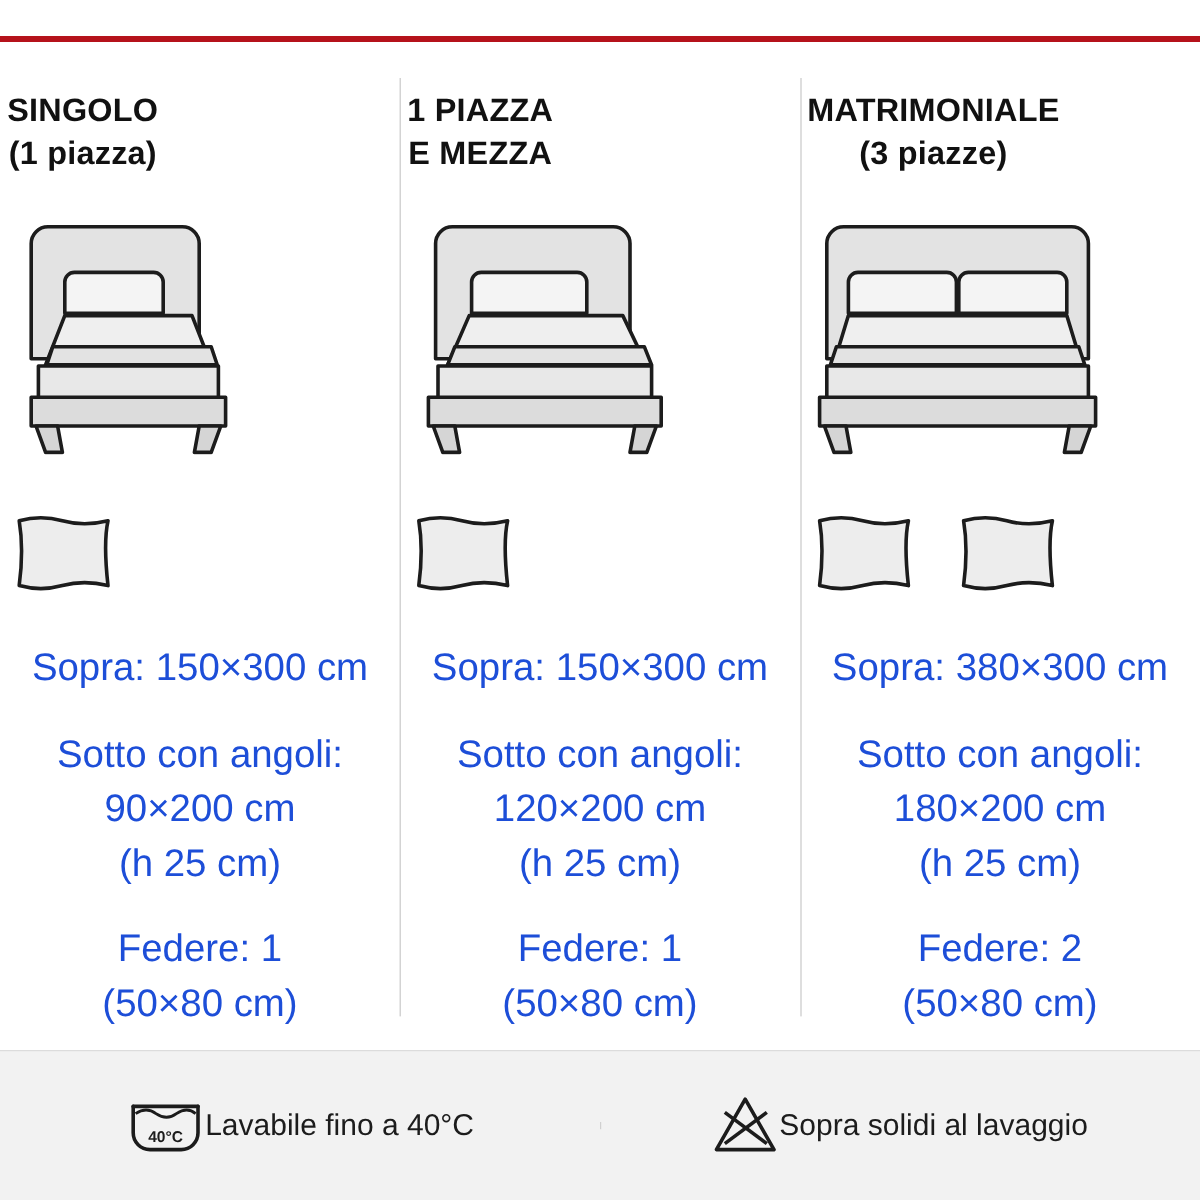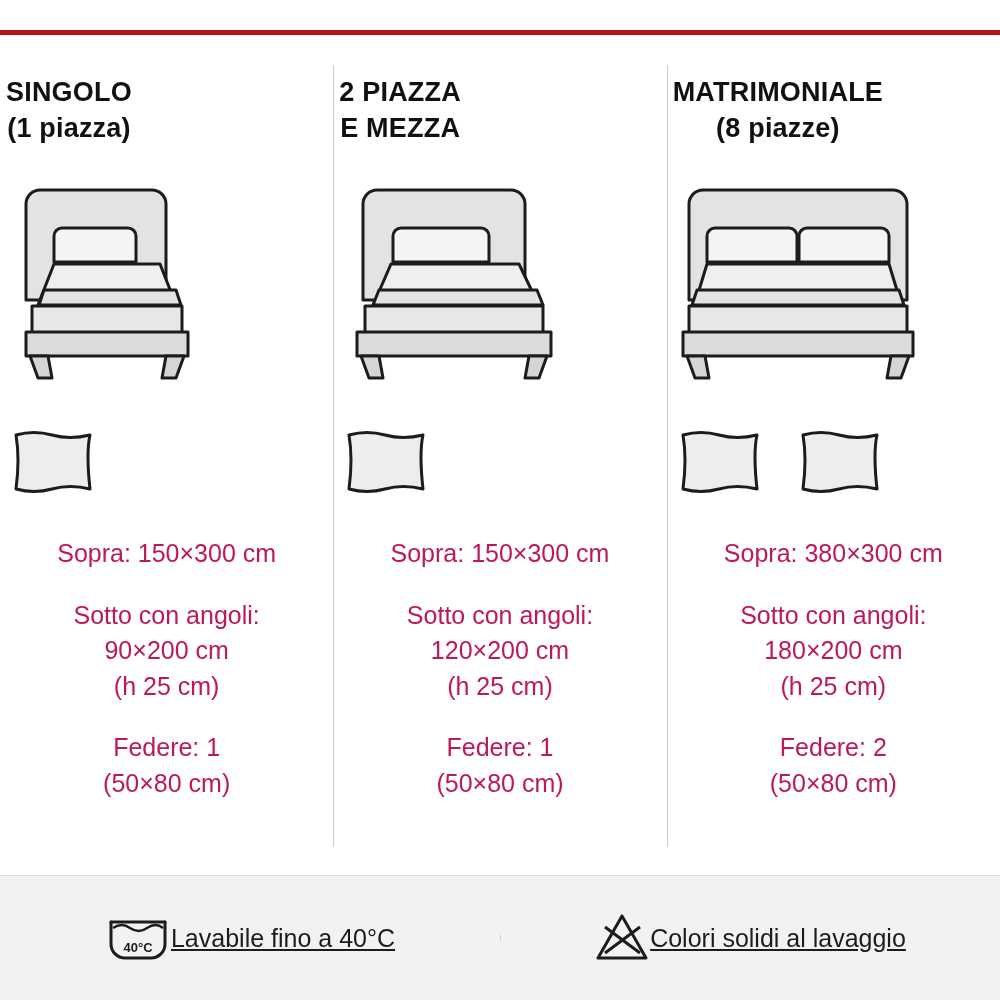--- a/index.html
+++ b/index.html
@@ -90,23 +90,23 @@
     align-items: center;
     justify-content: center;
     gap: 16px;
   }
   .specs {
     margin-top: 34px;
     text-align: center;
     width: 100%;
   }
   .spec-line {
-    font-size: 25px;
+    font-size: 32px;
     line-height: 1.42;
-    color: #be185d;
+    color: #1d4ed8;
     white-space: pre-line;
   }
   .spec-block {
     margin-bottom: 26px;
   }
   .spec-block:last-child {
     margin-bottom: 16px;
   }
   
   .footer {
@@ -120,21 +120,20 @@
     box-sizing: border-box;
     display: flex;
     align-items: center;
   }
   .footer-item {
     flex: 1 1 0;
     display: flex;
     align-items: center;
     justify-content: center;
     position: relative;
-    text-decoration: underline;
   }
   .footer-item + .footer-item::before {
     content: "";
     position: absolute;
     left: 0;
     top: 24px;
     bottom: 24px;
     width: 1px;
     background: #d0d0d0;
   }
@@ -194,21 +193,21 @@
         <div class="spec-block spec-line">Sopra: 150×300 cm</div>
         <div class="spec-block spec-line">Sotto con angoli:
 90×200 cm
 (h 25 cm)</div>
         <div class="spec-block spec-line">Federe: 1
 (50×80 cm)</div>
       </div>
     </div>
 
     <div class="col">
-      <div class="col-title">2 PIAZZA
+      <div class="col-title">1 PIAZZA
 E MEZZA</div>
 
       <div class="bed-wrap">
         <svg width="230" height="200" viewBox="0 0 230 200" aria-hidden="true">
           <g fill="#e3e3e3" stroke="#1c1c1c" stroke-width="3" stroke-linejoin="round">
             <path d="M38 10 h134 a14 14 0 0 1 14 14 v96 h-162 v-96 a14 14 0 0 1 14 -14 z"></path>
             <path d="M62 48 h80 a8 8 0 0 1 8 8 v26 h-96 v-26 a8 8 0 0 1 8 -8 z" fill="#f4f4f4"></path>
             <path d="M52 84 h128 l22 46 h-170 z" fill="#efefef"></path>
             <path d="M40 110 h158 l6 15 h-170 z" fill="#e3e3e3"></path>
             <path d="M26 126 h178 v28 h-178 z" fill="#e8e8e8"></path>
@@ -230,21 +229,21 @@
         <div class="spec-block spec-line">Sotto con angoli:
 120×200 cm
 (h 25 cm)</div>
         <div class="spec-block spec-line">Federe: 1
 (50×80 cm)</div>
       </div>
     </div>
 
     <div class="col">
       <div class="col-title">MATRIMONIALE
-(8 piazze)</div>
+(3 piazze)</div>
 
       <div class="bed-wrap">
         <svg width="250" height="200" viewBox="0 0 250 200" aria-hidden="true">
           <g fill="#e3e3e3" stroke="#1c1c1c" stroke-width="3" stroke-linejoin="round">
             <path d="M30 10 h190 a14 14 0 0 1 14 14 v96 h-218 v-96 a14 14 0 0 1 14 -14 z"></path>
             <path d="M42 48 h74 a8 8 0 0 1 8 8 v26 h-90 v-26 a8 8 0 0 1 8 -8 z" fill="#f4f4f4"></path>
             <path d="M134 48 h74 a8 8 0 0 1 8 8 v26 h-90 v-26 a8 8 0 0 1 8 -8 z" fill="#f4f4f4"></path>
             <path d="M34 84 h182 l14 46 h-210 z" fill="#efefef"></path>
             <path d="M24 110 h202 l5 15 h-212 z" fill="#e3e3e3"></path>
             <path d="M16 126 h218 v28 h-218 z" fill="#e8e8e8"></path>
@@ -291,18 +290,18 @@
     </div>
 
     <div class="footer-item">
       <span class="care-icon">
         <svg width="56" height="54" viewBox="0 0 56 54" aria-hidden="true">
           <path d="M28 5 L52 47 H4 Z" fill="none" stroke="#1c1c1c" stroke-width="3" stroke-linejoin="round"></path>
           <path d="M11 16 L46 42" fill="none" stroke="#1c1c1c" stroke-width="3"></path>
           <path d="M46 16 L11 42" fill="none" stroke="#1c1c1c" stroke-width="3"></path>
         </svg>
       </span>
-      <span class="footer-label">Colori solidi al lavaggio</span>
+      <span class="footer-label">Sopra solidi al lavaggio</span>
     </div>
 
   </div>
 
 </div>
 
 </body></html>

